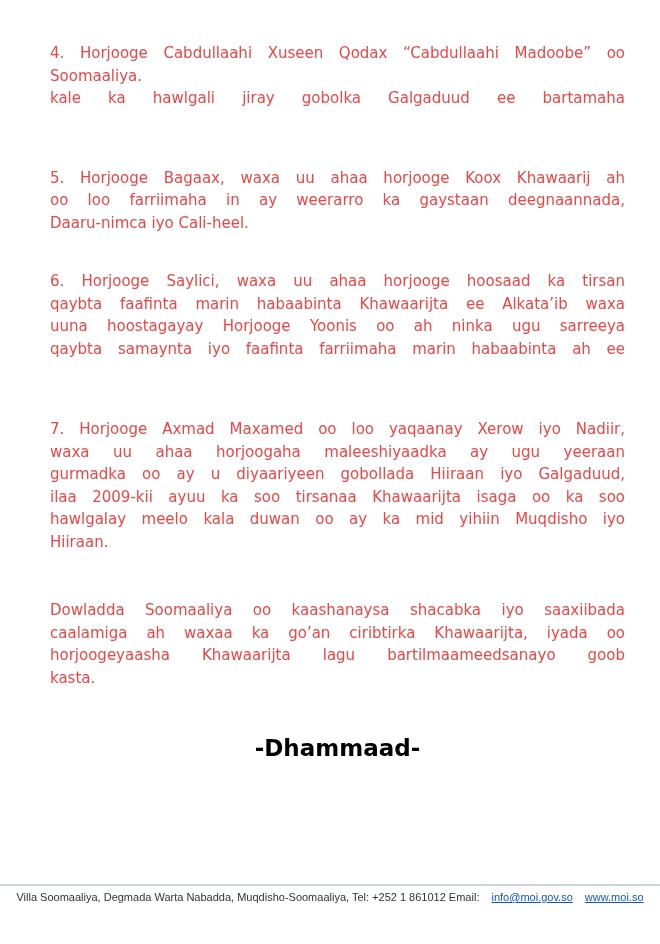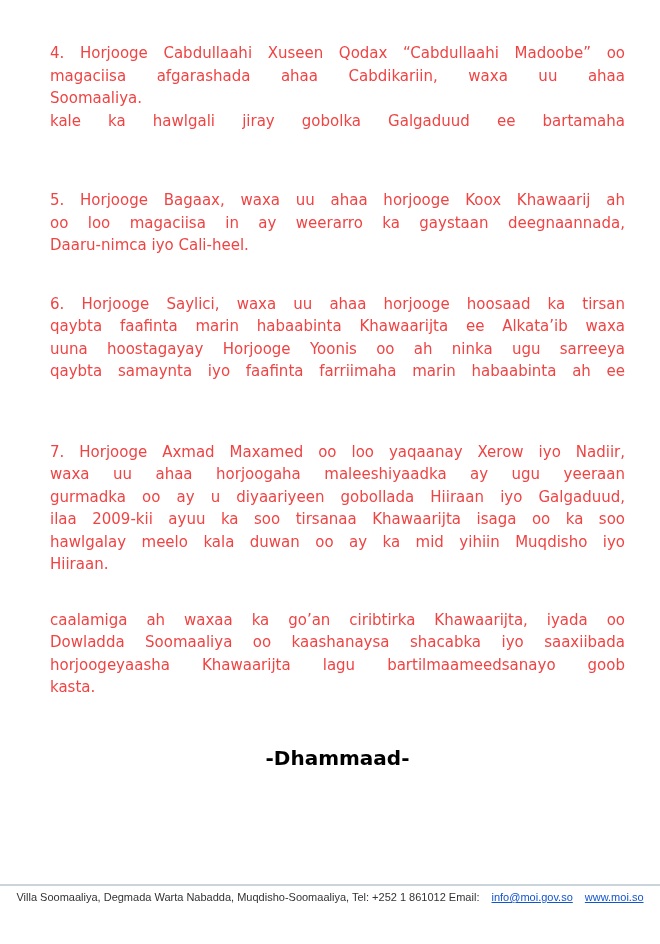--- a/index.html
+++ b/index.html
@@ -31,26 +31,26 @@
     text-align-last: justify;
     white-space: normal;
   }
   .jline-last {
     text-align: left;
     text-align-last: left;
   }
   .para-4 { margin-bottom: 57px; }
   .para-5 { margin-bottom: 36px; }
   .para-6 { margin-bottom: 58px; }
-  .para-7 { margin-bottom: 33px; }
+  .para-7 { margin-bottom: 46px; }
   .para-closing { margin-bottom: 48px; }
   .end-marker {
     text-align: center;
     font-weight: bold;
-    font-size: 20px;
+    font-size: 23px;
     line-height: 22px;
     color: #000000;
   }
   .footer-divider {
     position: absolute;
     top: 884px;
     left: 0;
     right: 0;
     height: 2px;
     background: #ccd4db;
@@ -73,50 +73,49 @@
     padding-left: 9px;
   }
 </style>
 </head>
 <body>
 
 <div class="content">
 
   <div class="para para-4">
       <div class="jline">4.  Horjooge Cabdullaahi Xuseen Qodax “Cabdullaahi Madoobe” oo</div>
-      <div class="jline">magaciisa afgarashada ahaa Cabdikariin, waxa uu ahaa</div>
       <div class="jline jline-last">Soomaaliya.</div>
       <div class="jline">kale  ka hawlgali jiray gobolka Galgaduud ee bartamaha</div>
     </div>
 
   <div class="para para-5">
       <div class="jline">5. Horjooge Bagaax, waxa uu ahaa horjooge Koox Khawaarij ah</div>
-      <div class="jline">oo loo magaciisa in ay weerarro ka gaystaan deegnaannada,</div>
+      <div class="jline">oo loo farriimaha in ay weerarro ka gaystaan deegnaannada,</div>
       <div class="jline jline-last">Daaru-nimca iyo Cali-heel.</div>
     </div>
 
   <div class="para para-6">
       <div class="jline">6. Horjooge Saylici, waxa uu ahaa horjooge hoosaad ka tirsan</div>
       <div class="jline">qaybta faafinta marin habaabinta Khawaarijta ee Alkata’ib waxa</div>
       <div class="jline">uuna hoostagayay Horjooge Yoonis oo ah ninka ugu sarreeya</div>
       <div class="jline">qaybta samaynta iyo faafinta farriimaha marin habaabinta ah ee</div>
     </div>
 
   <div class="para para-7">
       <div class="jline">7. Horjooge Axmad Maxamed oo loo yaqaanay Xerow iyo Nadiir,</div>
       <div class="jline">waxa uu ahaa horjoogaha maleeshiyaadka ay ugu yeeraan</div>
       <div class="jline">gurmadka oo ay u diyaariyeen gobollada Hiiraan iyo Galgaduud,</div>
       <div class="jline">ilaa 2009-kii ayuu ka soo tirsanaa Khawaarijta isaga oo ka soo</div>
       <div class="jline">hawlgalay meelo kala duwan oo ay ka mid yihiin Muqdisho iyo</div>
       <div class="jline jline-last">Hiiraan.</div>
     </div>
 
   <div class="para para-closing">
+      <div class="jline">Dowladda Soomaaliya oo kaashanaysa shacabka iyo saaxiibada</div>
       <div class="jline">caalamiga ah waxaa ka go’an ciribtirka Khawaarijta, iyada oo</div>
-      <div class="jline">Dowladda Soomaaliya oo kaashanaysa shacabka iyo saaxiibada</div>
       <div class="jline">horjoogeyaasha Khawaarijta lagu bartilmaameedsanayo goob</div>
       <div class="jline jline-last">kasta.</div>
     </div>
 
   <div class="end-marker">-Dhammaad-</div>
 
 </div>
 
 <div class="footer-divider"></div>
 

